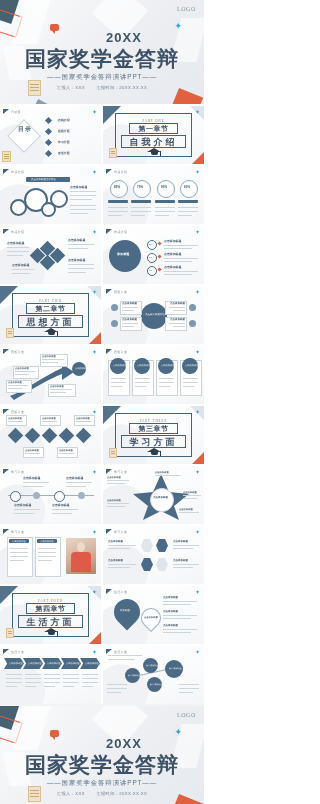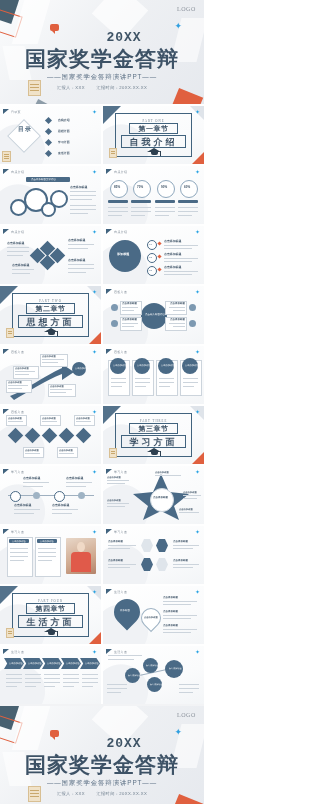--- a/index.html
+++ b/index.html
@@ -6,21 +6,21 @@
   body{width:204px;height:804px;overflow:hidden;font-family:"Liberation Sans","DejaVu Sans",sans-serif;}
   .page{position:relative;width:204px;height:804px;background:#f2f3f5;}
 
   
   .cover{position:relative;width:204px;height:104px;overflow:hidden;
          background:linear-gradient(135deg,#fbfcfd 0%,#eef0f3 45%,#e6e9ee 100%);}
   .cover.top{height:104px;}
   .cover .logo{position:absolute;right:8px;top:6px;font-size:6px;letter-spacing:.6px;
                color:#8c939c;font-family:"Liberation Serif",serif;}
   .cover .year{position:absolute;left:0;right:0;top:30px;text-align:center;
-               font-family:Liberation Mono, monospace;font-weight:bold;font-size:13px;
+               font-family:Liberation Sans, sans-serif;font-weight:bold;font-size:13px;
                color:#3f5466;letter-spacing:1px;margin-left:44px;}
   .cover .maintitle{position:absolute;left:0;right:0;top:45px;text-align:center;
                font-size:21px;font-weight:bold;color:#3d5266;letter-spacing:1px;
                font-family:"DejaVu Sans",sans-serif;}
   .cover .sub{position:absolute;left:0;right:0;top:73px;text-align:center;font-size:6.4px;
                color:#5d7186;letter-spacing:.9px;}
   .cover .meta{position:absolute;left:0;right:0;top:85px;text-align:center;font-size:4.2px;
                color:#6c7c8c;letter-spacing:.4px;}
   .cover .meta span{margin:0 5px;}
   .c-dkblue{position:absolute;background:#3e5869;}

